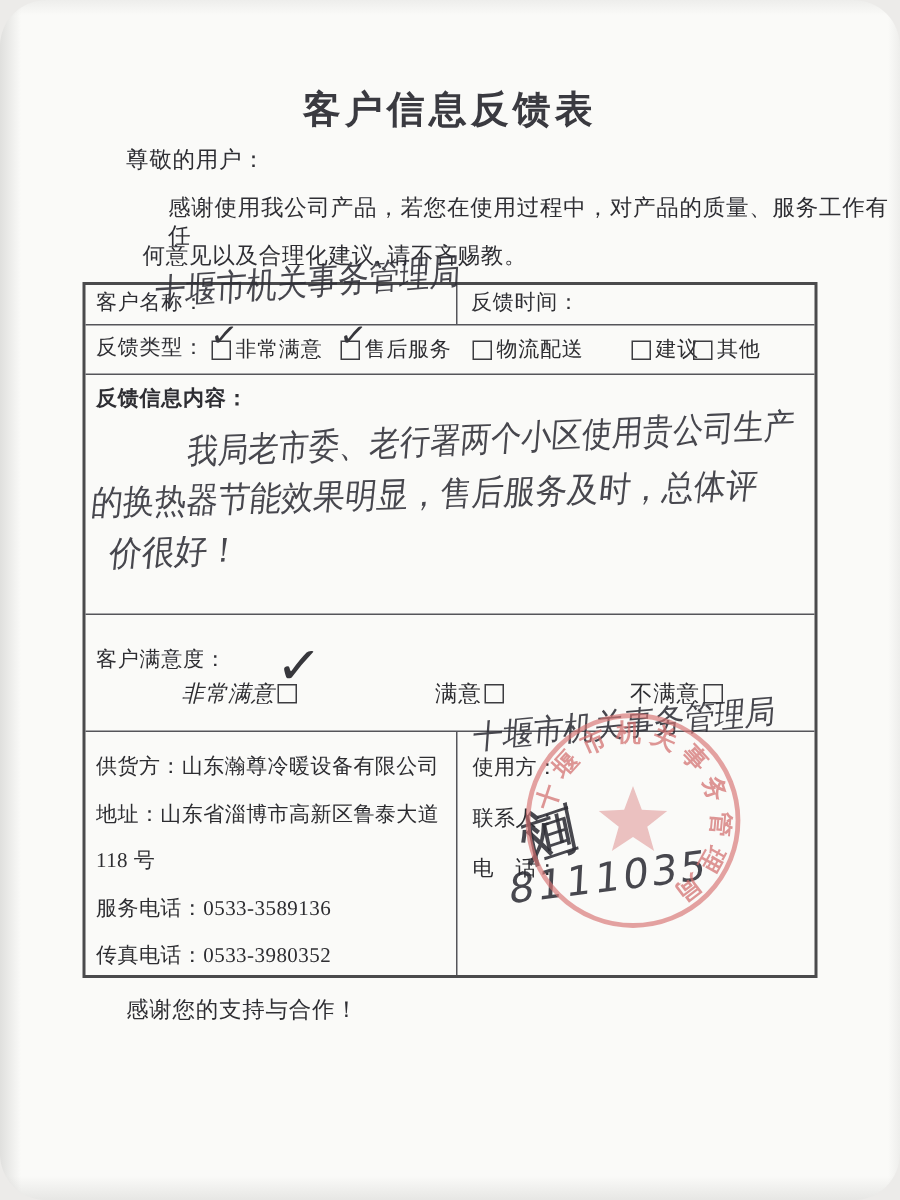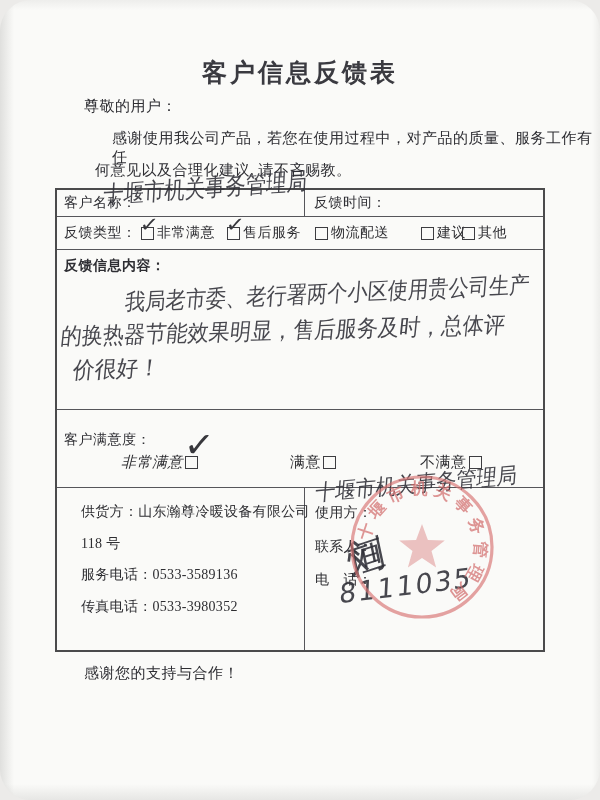--- a/index.html
+++ b/index.html
@@ -67,21 +67,21 @@
   .r2 .opt .checkbox{margin-right:3px;}
   .o1{left:84px;} .o2{left:170px;} .o3{left:258px;} .o4{left:348px;margin-left:16px;} .o5{left:405px;}
 
   .satrow{position:absolute;left:0;top:36px;width:100%;height:34px;}
   .satrow .opt .opt-label{font-size:15px;}
   .satrow .checkbox{margin-left:2px;}
   .s1{left:64px;font-style:italic;} .s2{left:233px;} .s3{left:363px;}
   .checkbox .tick.big{font-size:36px;top:-30px;left:-2px;transform:rotate(4deg);}
 
   
-  .r5 .cellL{position:absolute;left:0;top:0;width:247px;height:100%;box-sizing:border-box;padding:8px 6px 0 7px;margin-left:17px;}
+  .r5 .cellL{position:absolute;left:0;top:0;width:247px;height:100%;box-sizing:border-box;padding:8px 6px 0 7px;}
   .r5 .cellR{position:absolute;left:248px;top:0;right:0;height:100%;box-sizing:border-box;padding:8px 0 0 10px;}
   .infoline{font-size:14px;line-height:31.5px;letter-spacing:.3px;white-space:nowrap;}
   .r5 .cellR .infoline{line-height:33.5px;}
 
   
   .hand{
     font-family:"DejaVu Sans","Liberation Sans",sans-serif;
     color:rgba(46,46,54,.88);white-space:nowrap;line-height:1;
   }
   .hw-name{top:183px;left:104px;font-size:24px;transform:rotate(-4deg) scaleX(.85) skewX(-8deg);transform-origin:left top;}
@@ -161,20 +161,21 @@
           <span class="opt-label">不满意</span>
           <span class="checkbox"></span>
         </span>
       </div>
     </div>
 
     <div class="frow r5">
       <div class="vdiv"></div>
       <div class="cellL">
         <div class="infoline">供货方：山东瀚尊冷暖设备有限公司</div>
+        <div class="infoline">地址：山东省淄博市高新区鲁泰大道</div>
         <div class="infoline">118 号</div>
         <div class="infoline">服务电话：0533-3589136</div>
         <div class="infoline">传真电话：0533-3980352</div>
       </div>
       <div class="cellR">
         <div class="infoline">使用方：</div>
         <div class="infoline">联系人：</div>
         <div class="infoline">电　话：</div>
       </div>
     </div>

